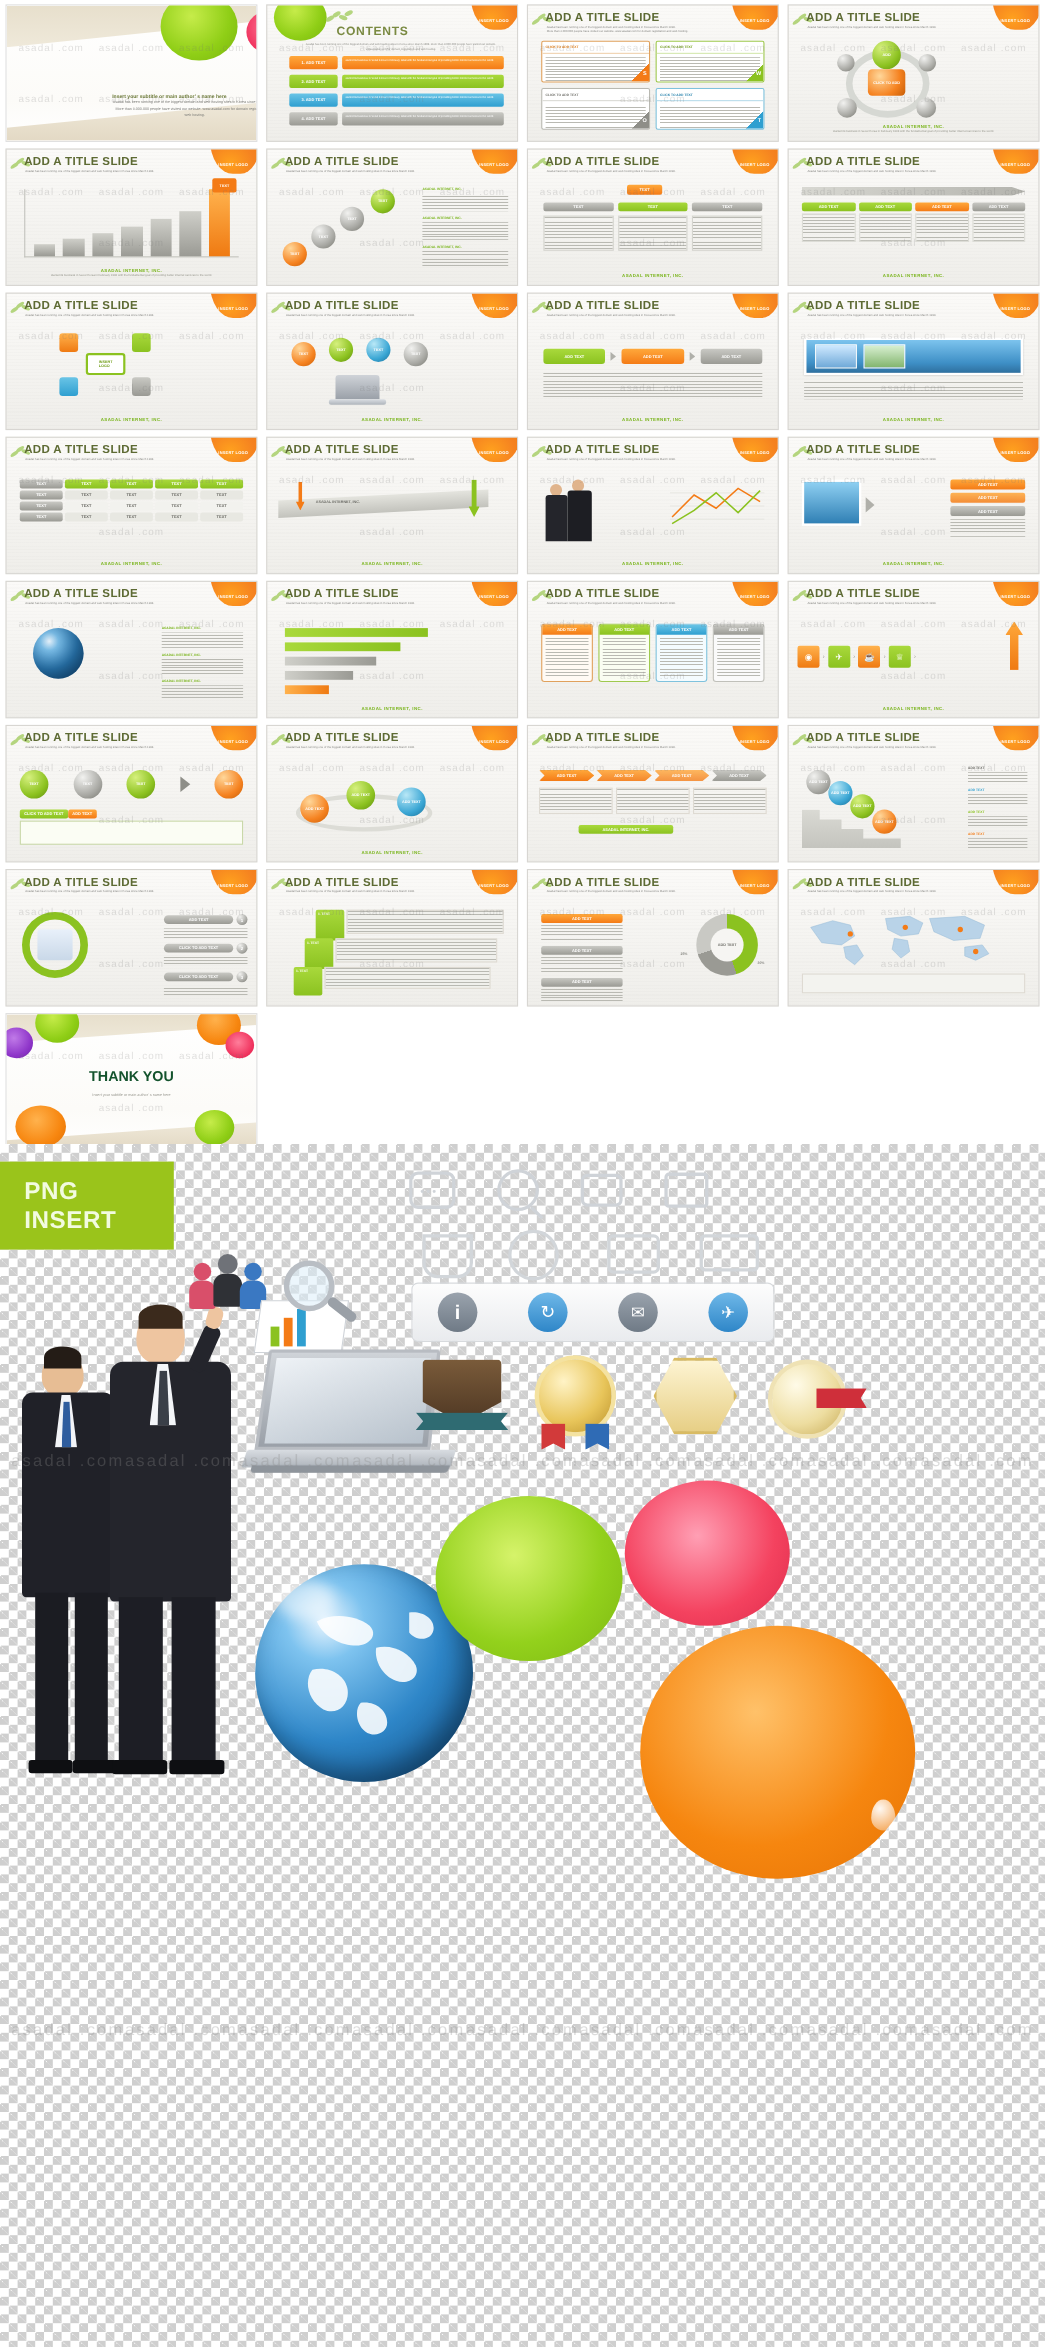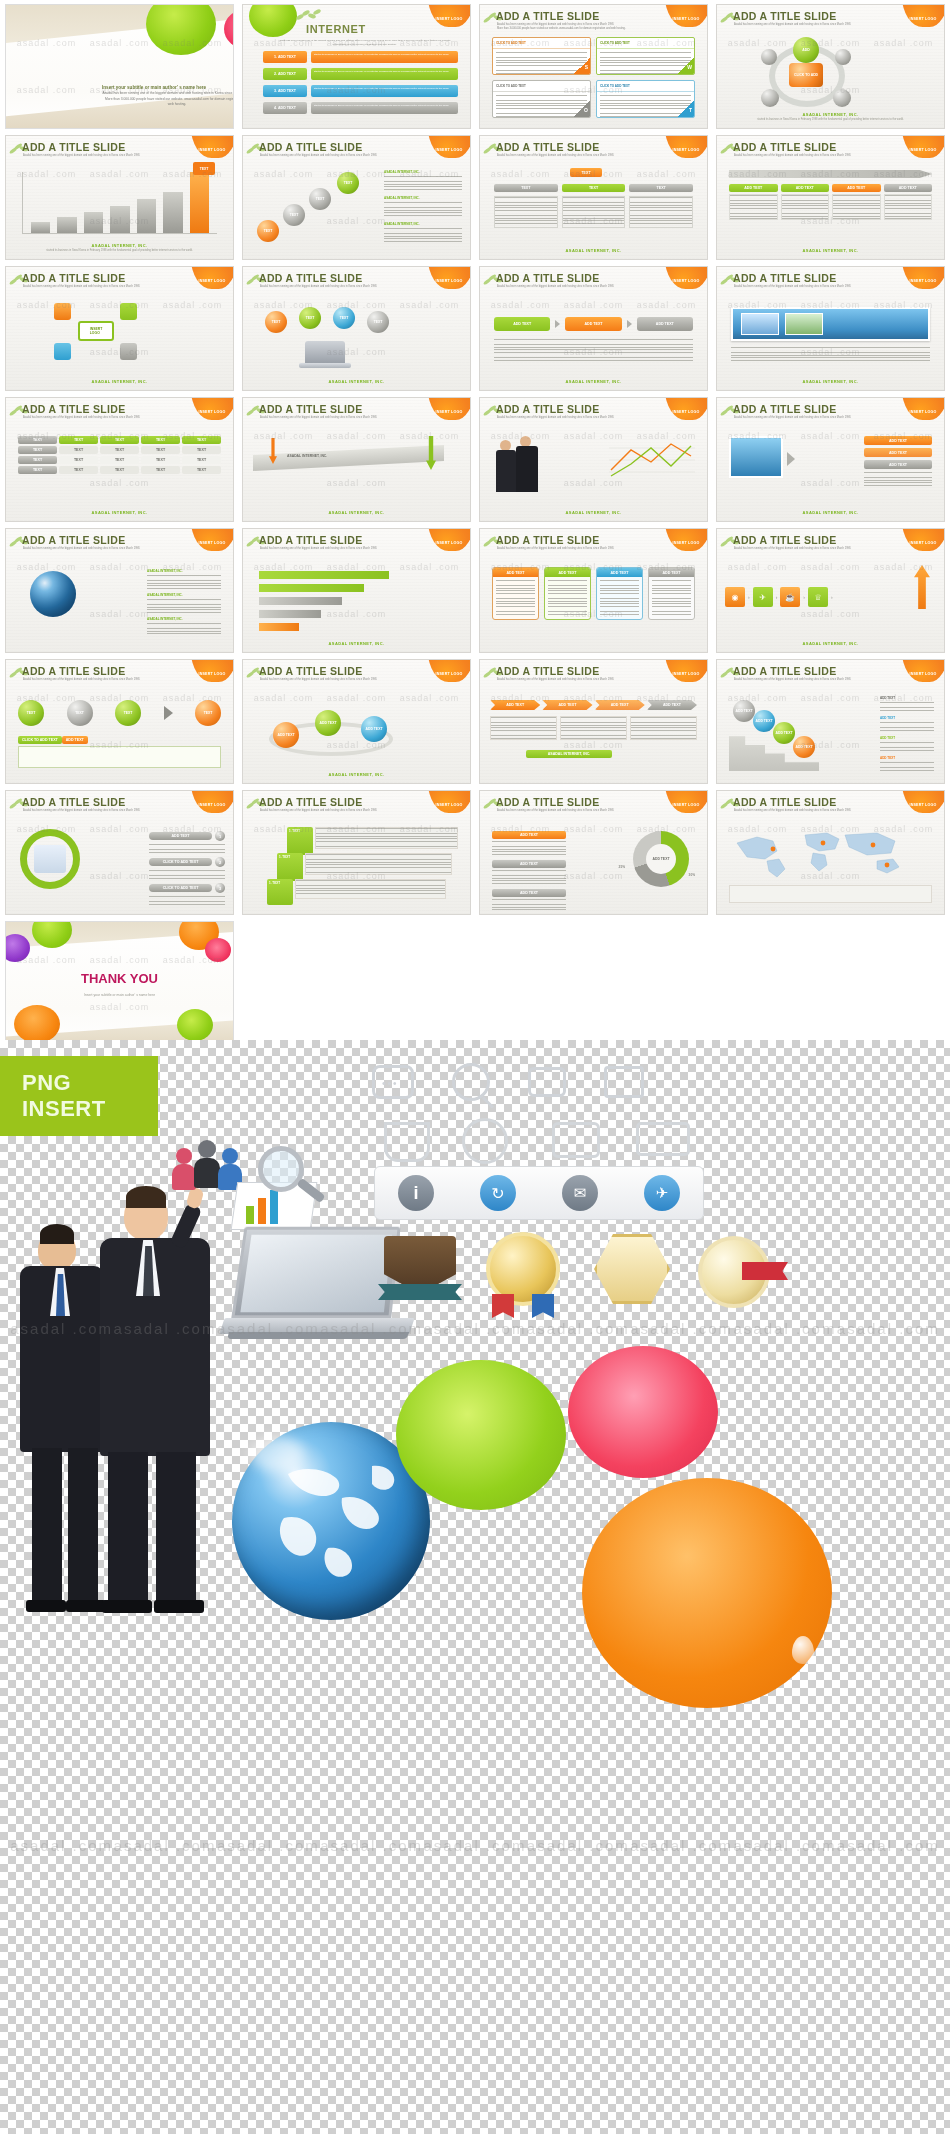--- a/index.html
+++ b/index.html
@@ -86,21 +86,21 @@
   .blob{position:absolute;border-radius:50%;filter:blur(.3px);}
   .ctitle{position:absolute;left:44px;top:52%;transform:translateY(-50%);
      font-size:21px;font-weight:700;letter-spacing:-.5px;}
   .ctitle .o{color:#f1941f;}
   .ctitle .d{color:#5a6b2f;}
   .csub{position:absolute;left:96px;top:65%;font-size:4.6px;color:#6e7c3a;font-weight:600;}
   .cbody{position:absolute;left:96px;top:70%;width:150px;font-size:3.3px;
      color:#7c7c78;line-height:1.7;text-align:center;}
   
   .ty{position:absolute;left:0;right:0;top:40%;text-align:center;
-     font-size:13px;font-weight:700;color:#be185d;}
+     font-size:13px;font-weight:700;color:#14532d;}
   .tys{position:absolute;left:0;right:0;top:58%;text-align:center;
      font-size:3.4px;color:#9a9a92;}
   
   .png-zone{position:absolute;left:0;top:1040px;width:950px;height:1094px;
      background-color:#ffffff;
      background-image:
        linear-gradient(45deg,#cfcfcf 25%,transparent 25%,transparent 75%,#cfcfcf 75%),
        linear-gradient(45deg,#cfcfcf 25%,transparent 25%,transparent 75%,#cfcfcf 75%);
      background-size:16px 16px; background-position:0 0, 8px 8px;}
   .png-banner{position:absolute;left:0;top:16px;width:158px;height:80px;
@@ -154,21 +154,21 @@
       <g fill="#a9cf6a" opacity=".85">
         <ellipse cx="5" cy="10" rx="4" ry="2" transform="rotate(-30 5 10)"></ellipse>
         <ellipse cx="11" cy="6" rx="4" ry="2" transform="rotate(-30 11 6)"></ellipse>
         <ellipse cx="17" cy="9" rx="4" ry="2" transform="rotate(20 17 9)"></ellipse>
         <ellipse cx="22" cy="5" rx="4" ry="2" transform="rotate(-25 22 5)"></ellipse>
       </g>
     </svg>
     <div class="logo-blob">
       <b>INSERT LOGO</b>
     </div>
-    <div style="position:absolute;left:63px;top:18px;font-size:11px;font-weight:700;color:#7a8a42;letter-spacing:.6px;">INTERNET</div>
+    <div style="position:absolute;left:63px;top:18px;font-size:11px;font-weight:700;color:#7a8a42;letter-spacing:.6px;">CONTENTS</div>
     <div style="position:absolute;left:26px;top:34px;right:10px;font-size:2.5px;line-height:1.7;color:#8f8f8a;text-align:center;">Asadal has been running one of the biggest domain and web hosting sites in Korea since March 1998. More than 3.000.000 people have visited our website.  www.asadal.com for domain registration and web hosting.</div>
 
     <div style="position:absolute;left:20px;right:12px;top:46px;">
       <div style="display:flex;gap:4px;margin-bottom:5px;">
         <div class="txtchip box-o" style="width:44px;height:12px;">1. ADD TEXT</div>
         <div class="bar box-o" style="flex:1;height:12px;font-size:2.4px;color:#fff;padding:2px 3px;line-height:1.5;">started its business in Seoul Korea in February 1998 with the fundamental goal of providing better internet services to the world.</div>
       </div>
       <div style="display:flex;gap:4px;margin-bottom:5px;">
         <div class="txtchip box-g" style="width:44px;height:12px;">2. ADD TEXT</div>
         <div class="bar box-g" style="flex:1;height:12px;font-size:2.4px;color:#fff;padding:2px 3px;line-height:1.5;">started its business in Seoul Korea in February 1998 with the fundamental goal of providing better internet services to the world.</div>

